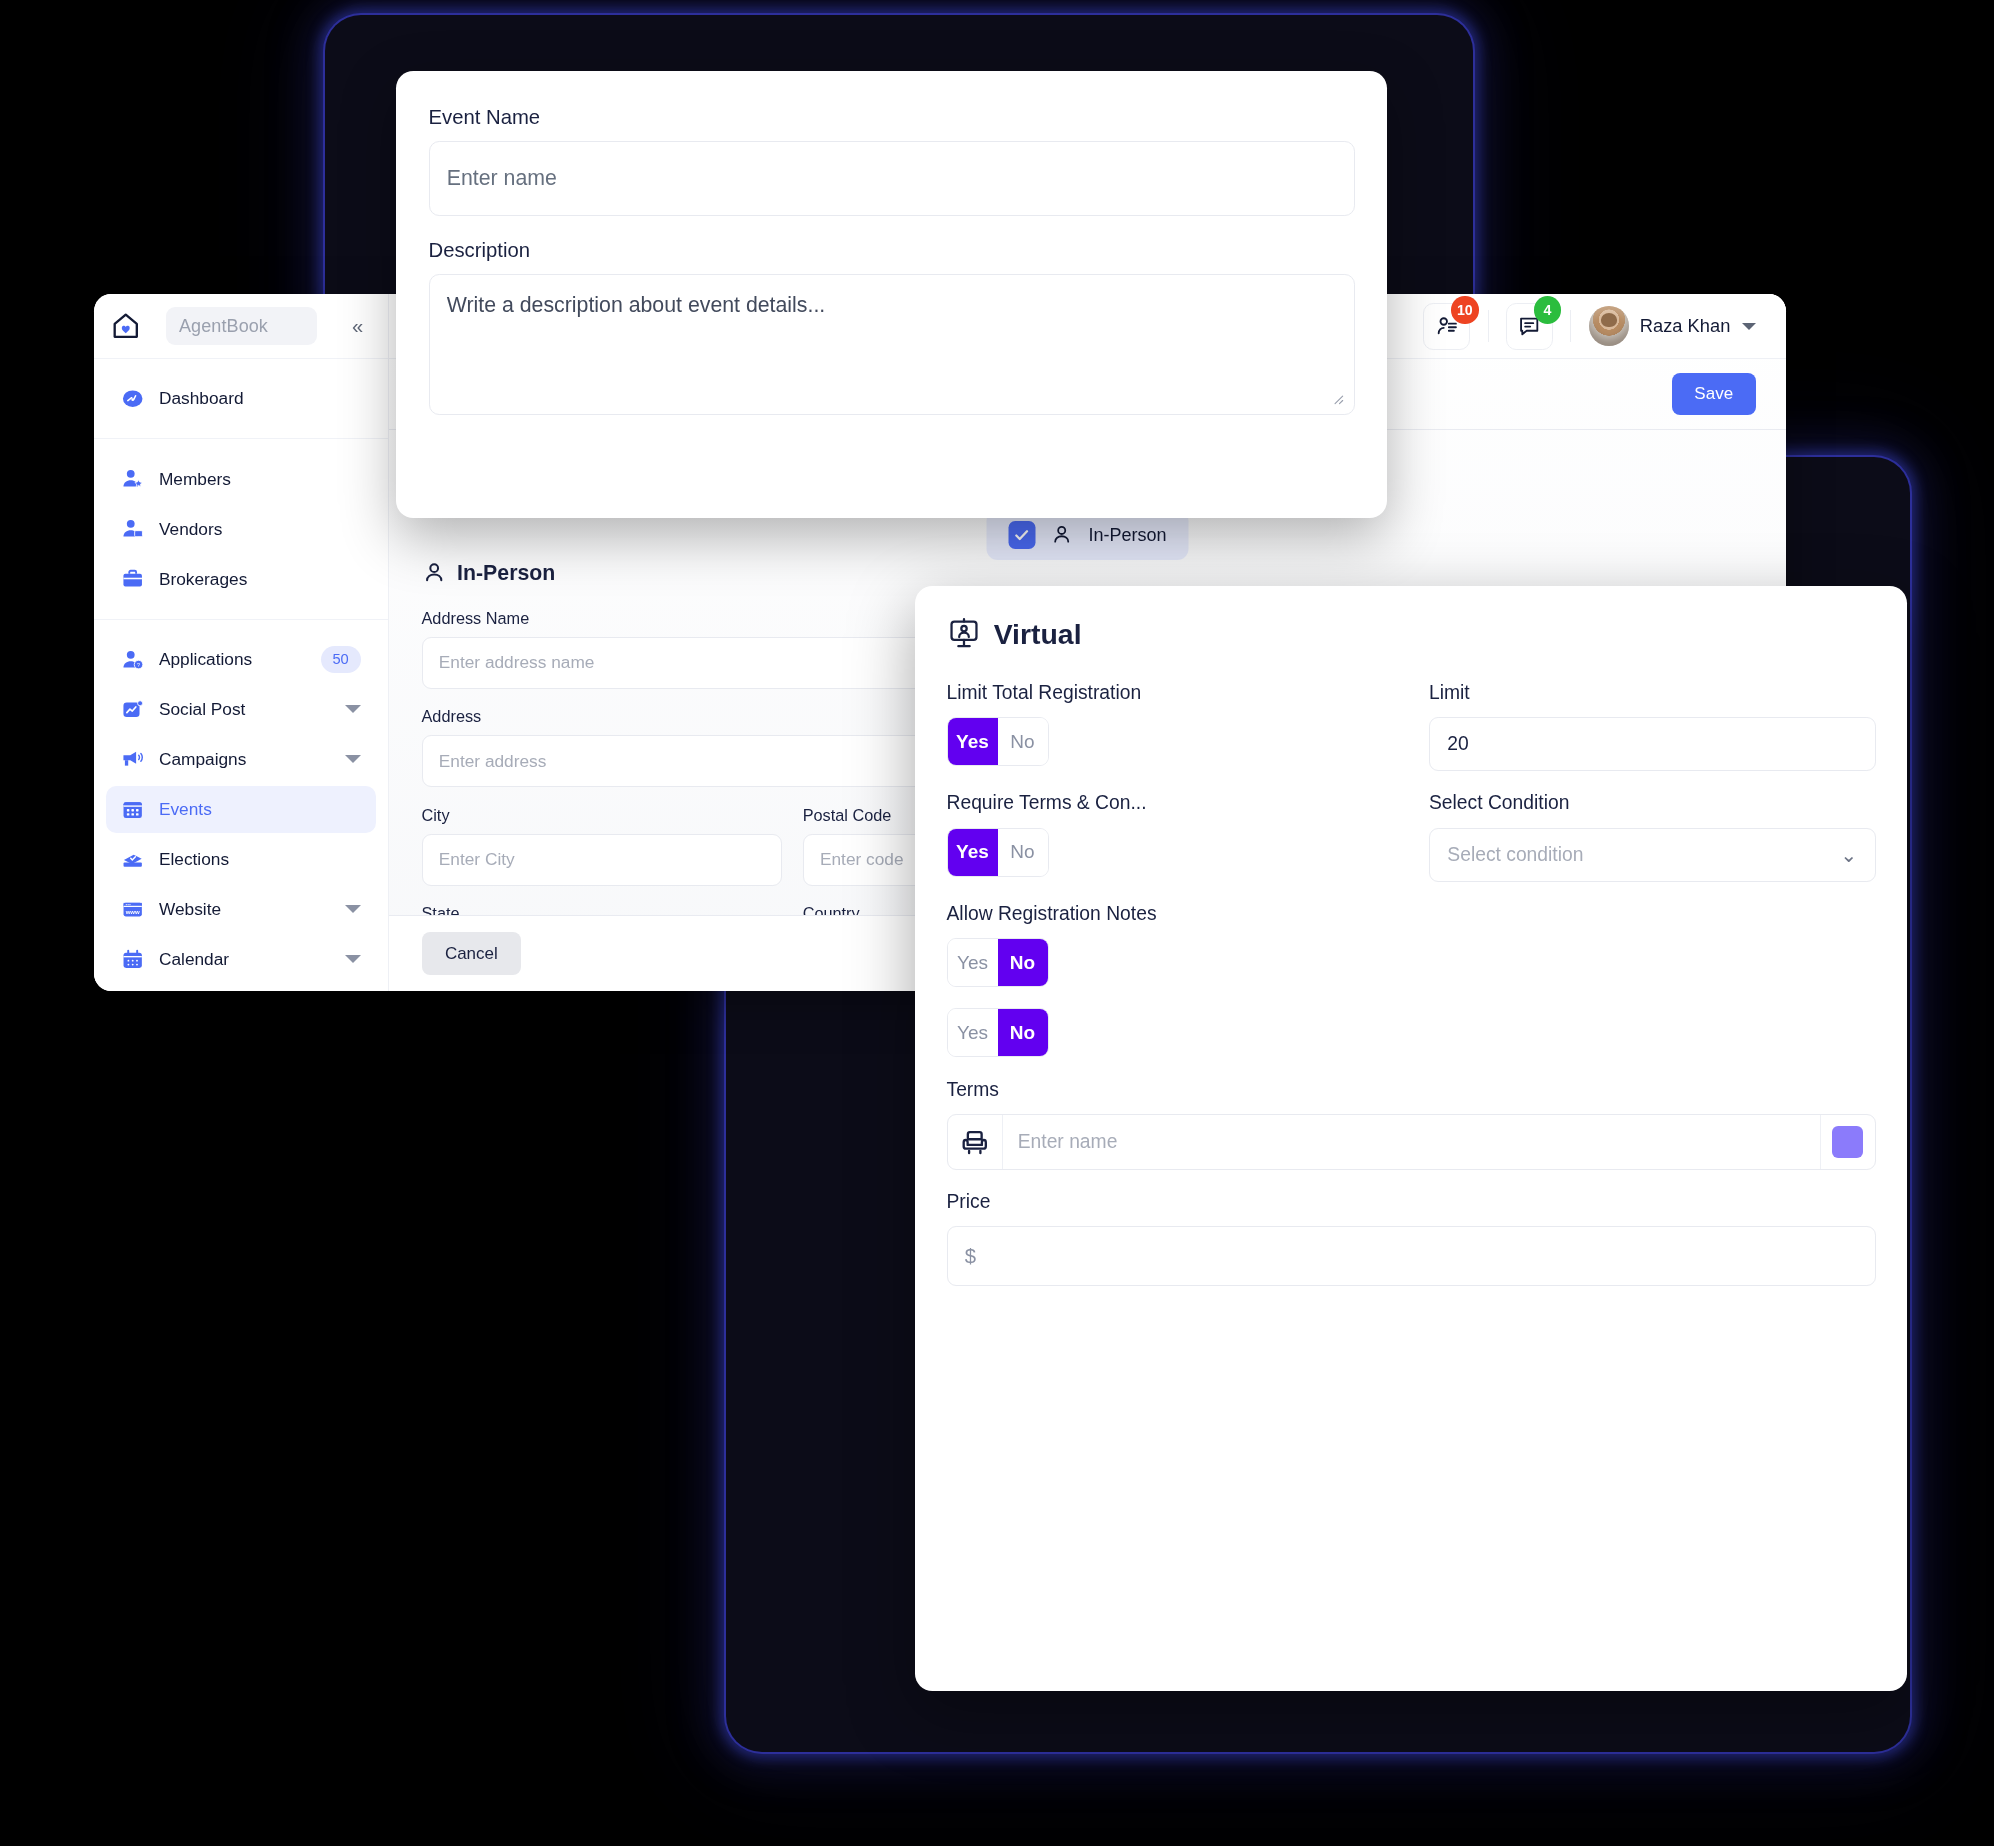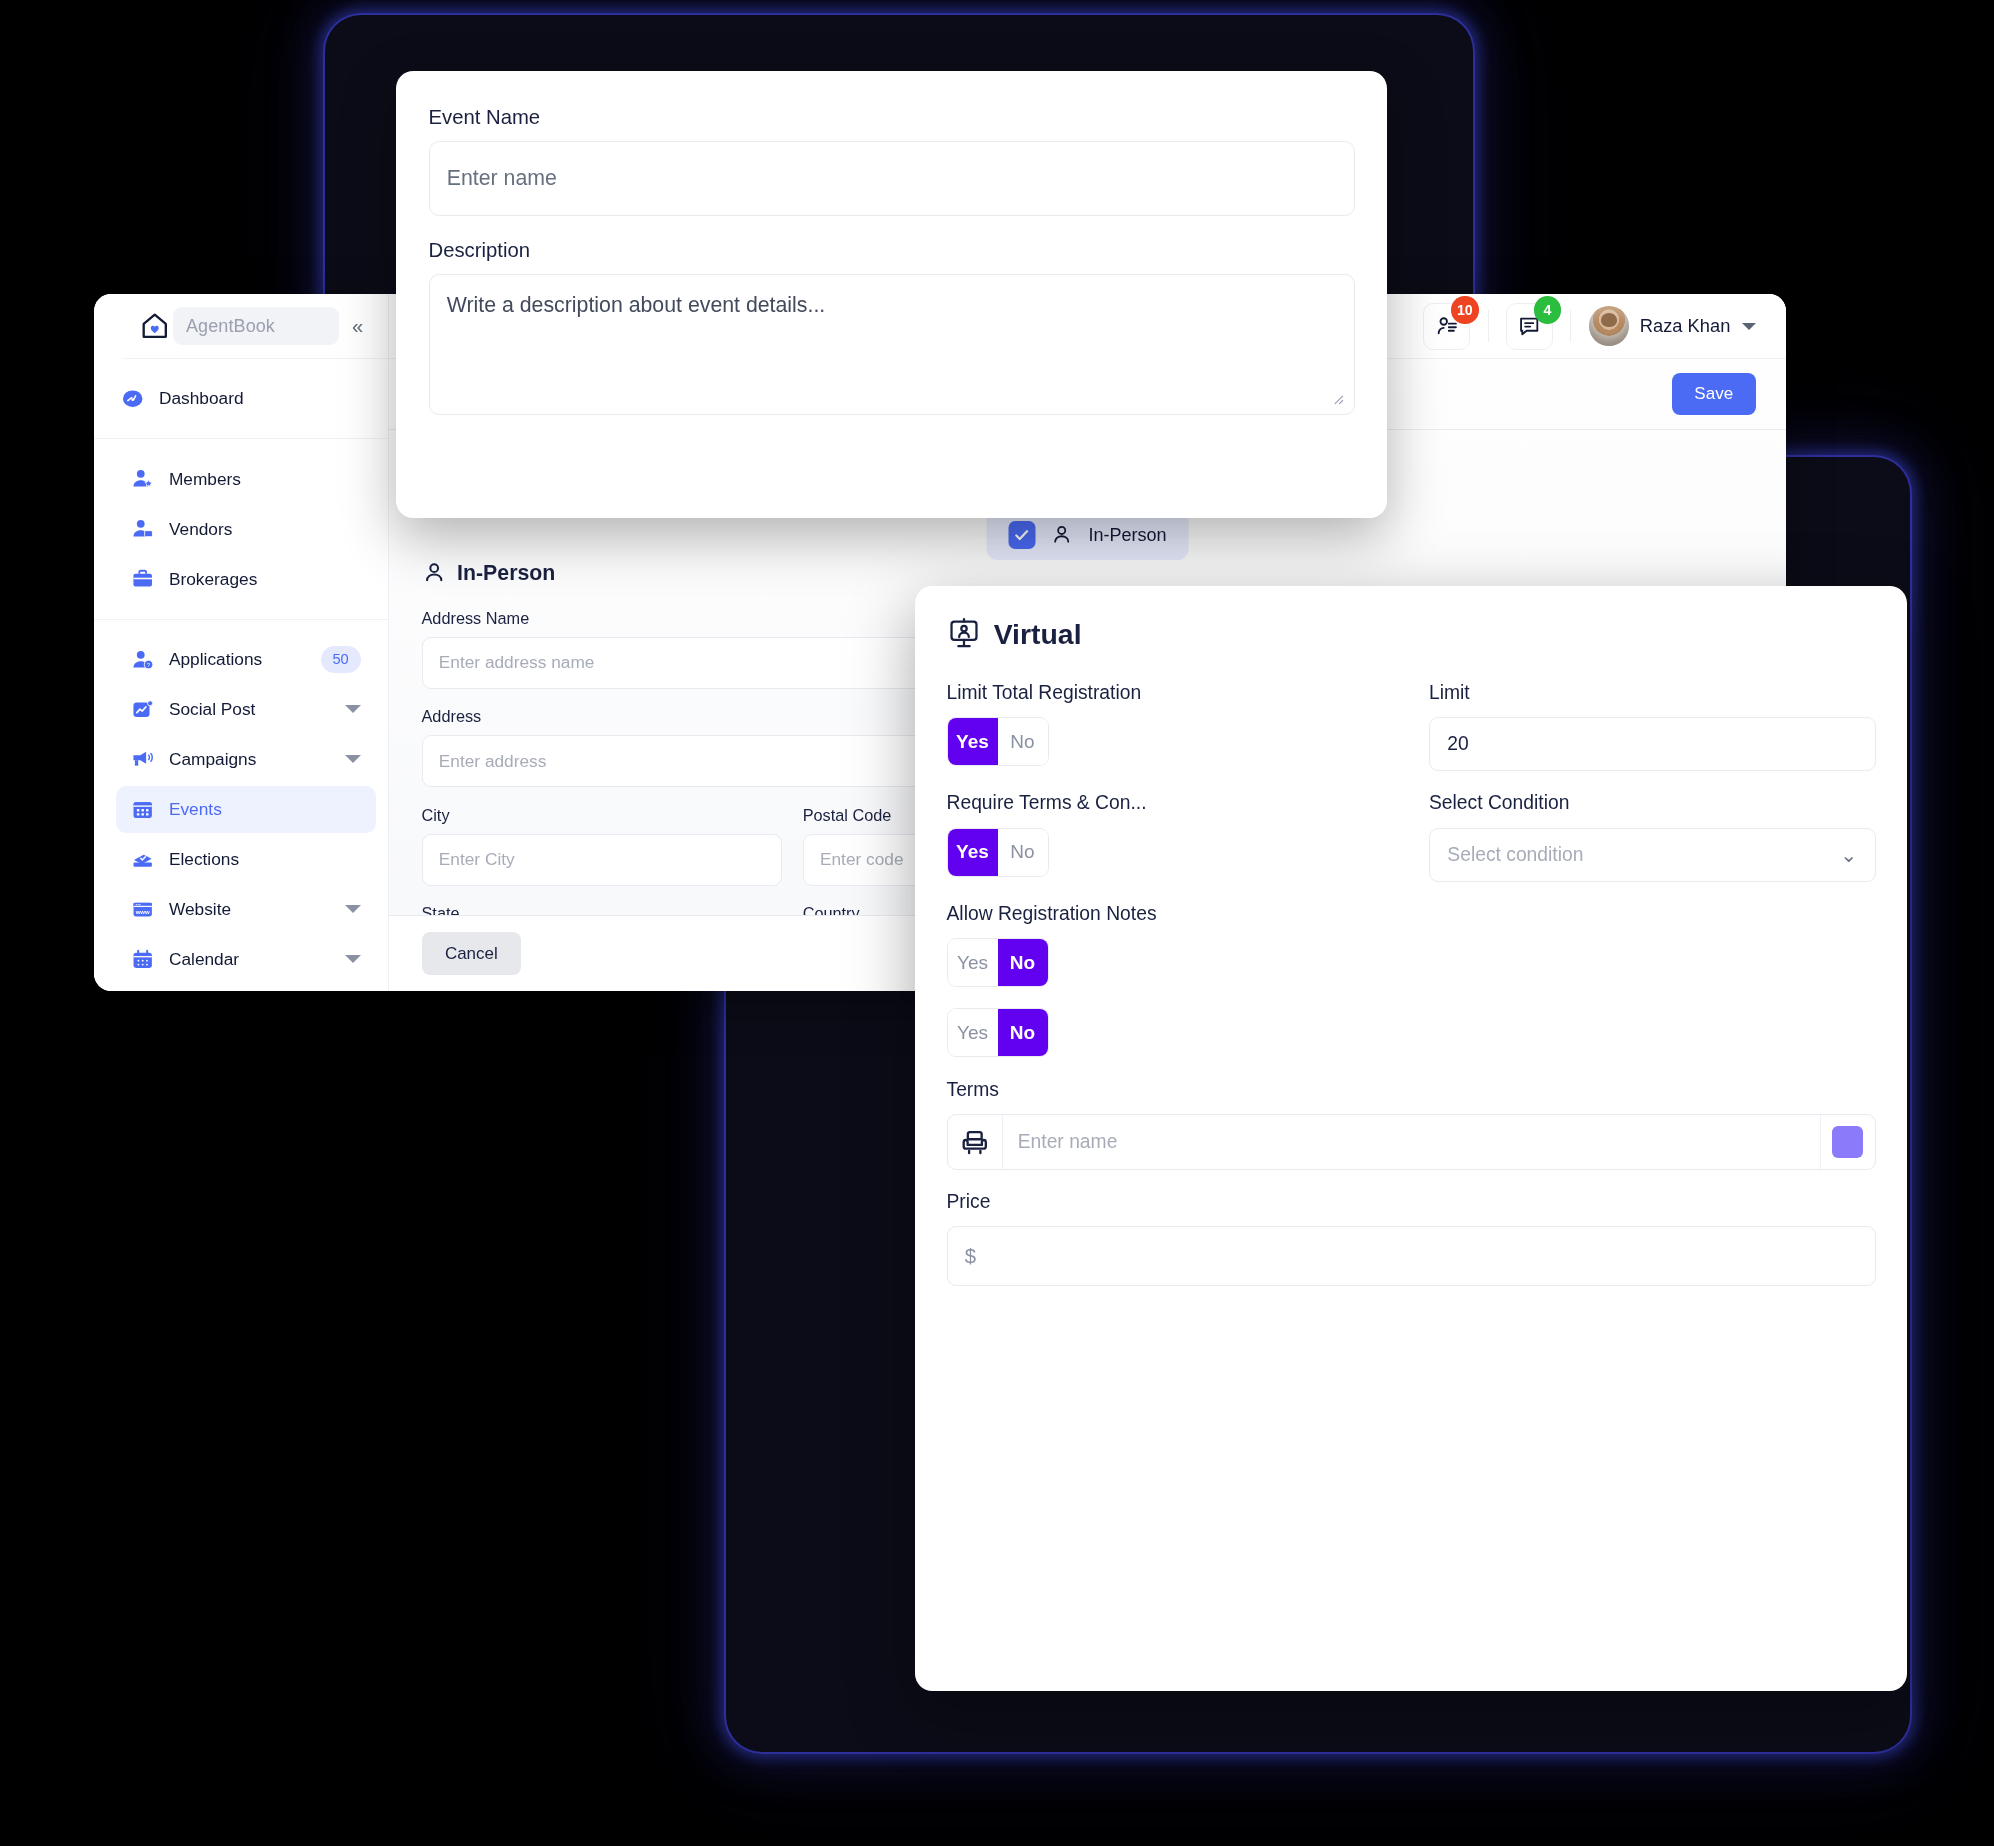--- a/index.html
+++ b/index.html
@@ -40,41 +40,40 @@
   
   .sidebar {
     width: 295px; flex: 0 0 295px;
     background: #ffffff;
     border-right: 1px solid #eef0f5;
     display: flex; flex-direction: column;
   }
   .sb-top {
     height: 65px; flex: 0 0 65px;
     display: flex; align-items: center;
-    padding: 0 15.2px 0 17.3px; gap: 3px;
+    padding: 0 15.2px 0 17.3px; gap: 25px;
     border-bottom: 1px solid #f0f2f7;
-    margin-left: 29px;
   }
   .home-icon { width: 29.5px; height: 29.5px; flex: 0 0 29.5px; }
   .brand-pill {
     flex: 1; height: 38px;
     background: #f2f3f7;
     border-radius: 9.1px;
     display: flex; align-items: center;
     padding: 0 13.2px;
     font-size: 18px; color: #9aa0ae;
     letter-spacing: 0.1px;
   }
   .collapse-btn {
     width: 30.5px; height: 30.5px; flex: 0 0 30.5px;
     display: flex; align-items: center; justify-content: center;
     color: #5f6777; font-size: 20.3px; line-height: 1;
   }
   .sb-section { padding: 13.2px 0; }
-  .sb-section + .sb-section { border-top: 1px solid #f0f2f7; padding-left: 10px; }
+  .sb-section + .sb-section { border-top: 1px solid #f0f2f7; }
   .sb-item {
     display: flex; align-items: center;
     height: 47px; margin: 3px 12.2px;
     padding: 0 15.2px; gap: 14.2px;
     border-radius: 10.2px;
     cursor: pointer;
   }
   .sb-item.active { background: #eef1fe; }
   .sb-ico { width: 23.4px; height: 23.4px; flex: 0 0 23.4px; display:flex; align-items:center; justify-content:center; }
   .sb-label {

